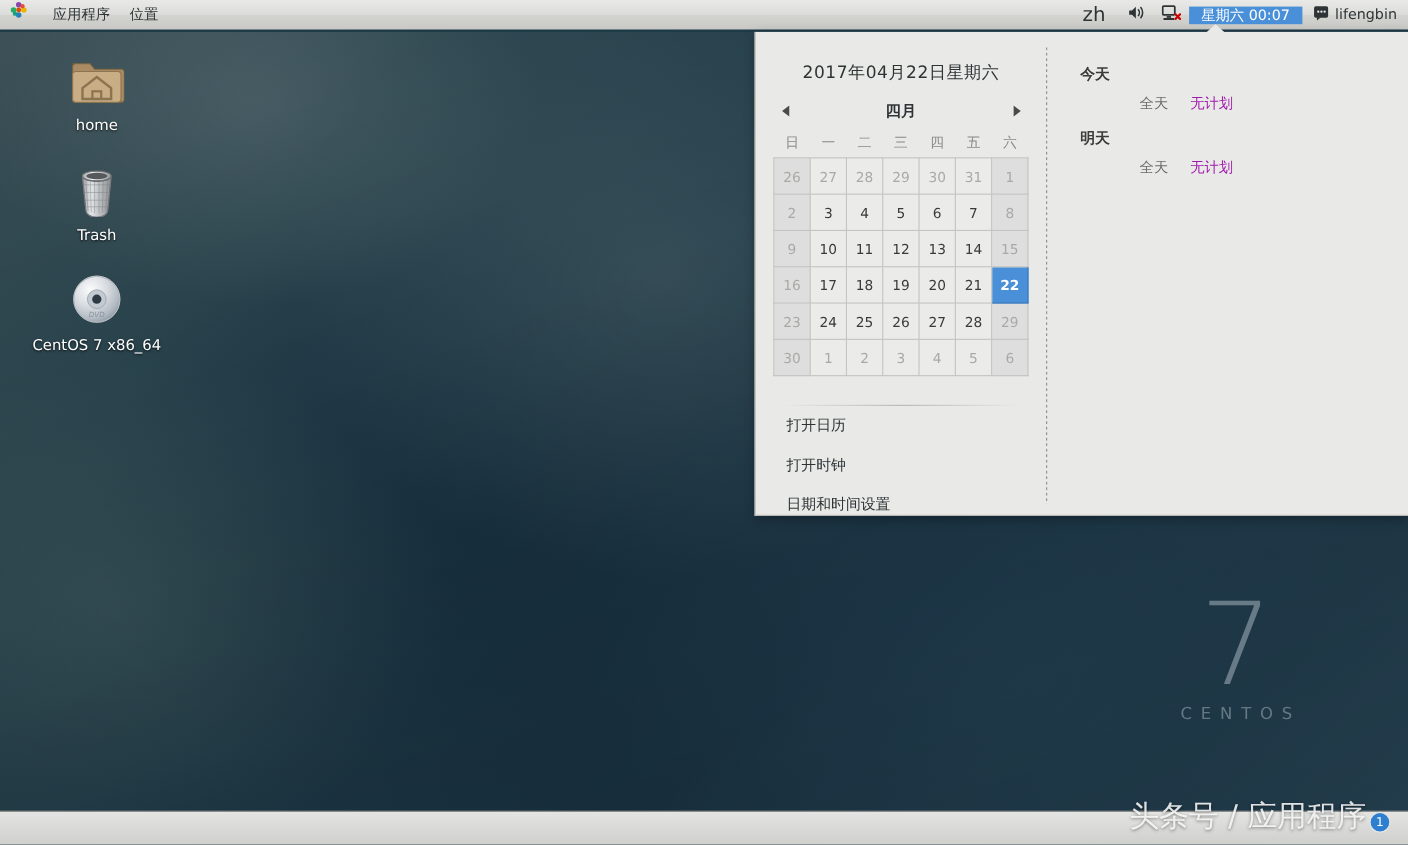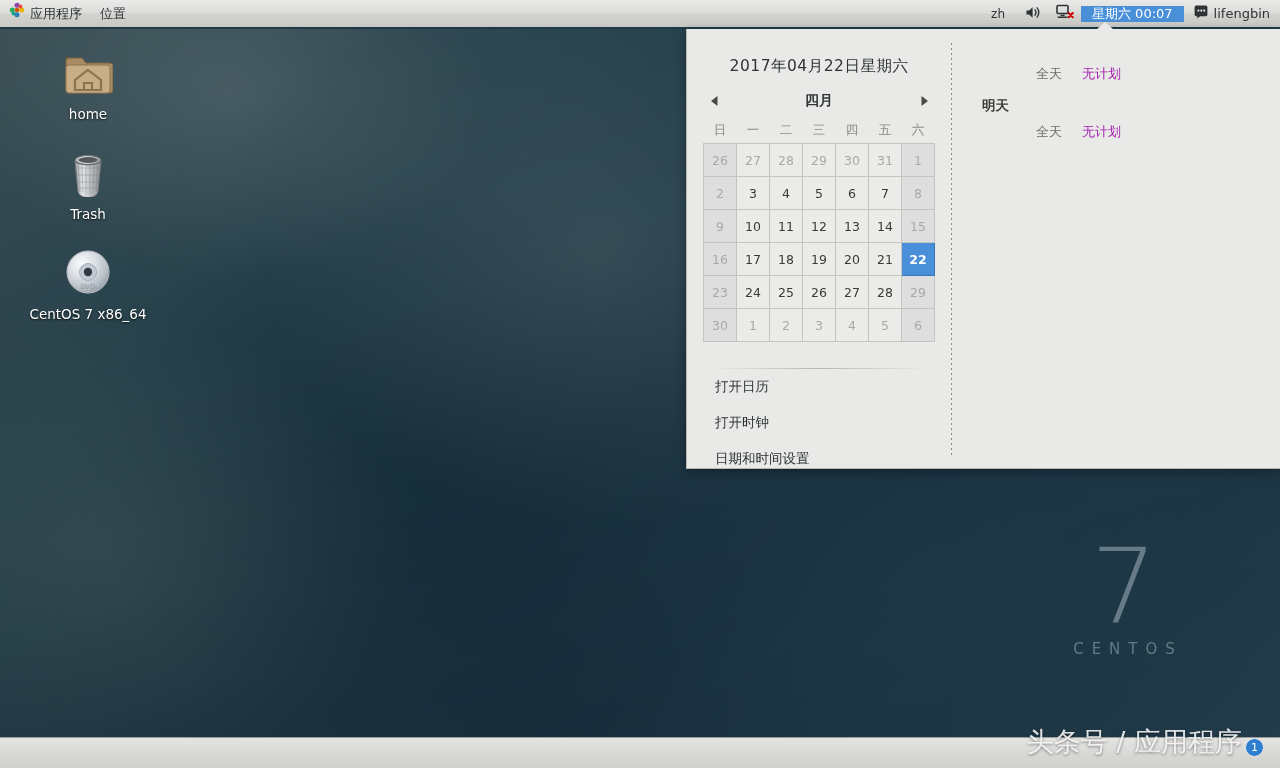--- a/index.html
+++ b/index.html
@@ -55,31 +55,31 @@
   #icon-dvd{left:28px;top:244px;}
 
   
   #top-panel{
     position:absolute;left:0;top:0;width:1280px;height:27px;
     background:linear-gradient(to bottom,#e9e9e7 0%,#dcdcda 48%,#d3d3d0 52%,#c8c8c5 100%);
     border-bottom:2px solid #1d3a47;
     display:flex;align-items:center;font-size:13px;color:#2e3436;z-index:40;
   }
   #top-panel .menu-item{
-    padding:0 9px;height:25px;line-height:25px;display:flex;align-items:center;gap:5px;cursor:default;
+    padding:0 9px;height:25px;line-height:25px;display:flex;align-items:center;gap:23px;cursor:default;
   }
   #top-panel .spacer{flex:1;}
   .tray{display:flex;align-items:center;height:25px;}
   .tray-item{padding:0 7px;display:flex;align-items:center;height:25px;cursor:default;}
   #clock-button{
     background:#4a90d9;color:#fff;padding:0 11px;height:16px;
     display:flex;align-items:center;gap:7px;font-size:13px;cursor:default;text-align:right;
   }
   #user-button{padding:0 10px;display:flex;align-items:center;gap:6px;height:25px;cursor:default;}
-  #lang-indicator{font-size:12px;color:#2e3436;padding:0 6px;}
+  #lang-indicator{font-size:18px;color:#2e3436;padding:0 6px;}
 
   
   #cal-popup{
     position:absolute;left:686px;top:29px;width:594px;height:439px;
     background:#e9e9e7;border:1px solid #b6b6b3;border-top:none;border-right:none;
     box-shadow:0 3px 10px rgba(0,0,0,.35);z-index:45;display:flex;
   }
   #cal-pointer{
     position:absolute;left:1096px;top:22px;width:0;height:0;
     border-left:9px solid transparent;border-right:9px solid transparent;
@@ -393,20 +393,21 @@
     <div id="cal-actions">
         <div class="cal-action">打开日历</div>
         <div class="cal-action">打开时钟</div>
         <div class="cal-action">日期和时间设置</div>
       </div>
   </div>
 
   <div id="cal-divider"></div>
 
   <div id="cal-right">
+      <div class="evt-day">今天</div>
       <div class="evt-row">
         <span class="evt-time">全天</span>
         <span class="evt-text">无计划</span>
       </div>
       <div class="evt-day">明天</div>
       <div class="evt-row">
         <span class="evt-time">全天</span>
         <span class="evt-text">无计划</span>
       </div>
     </div>

